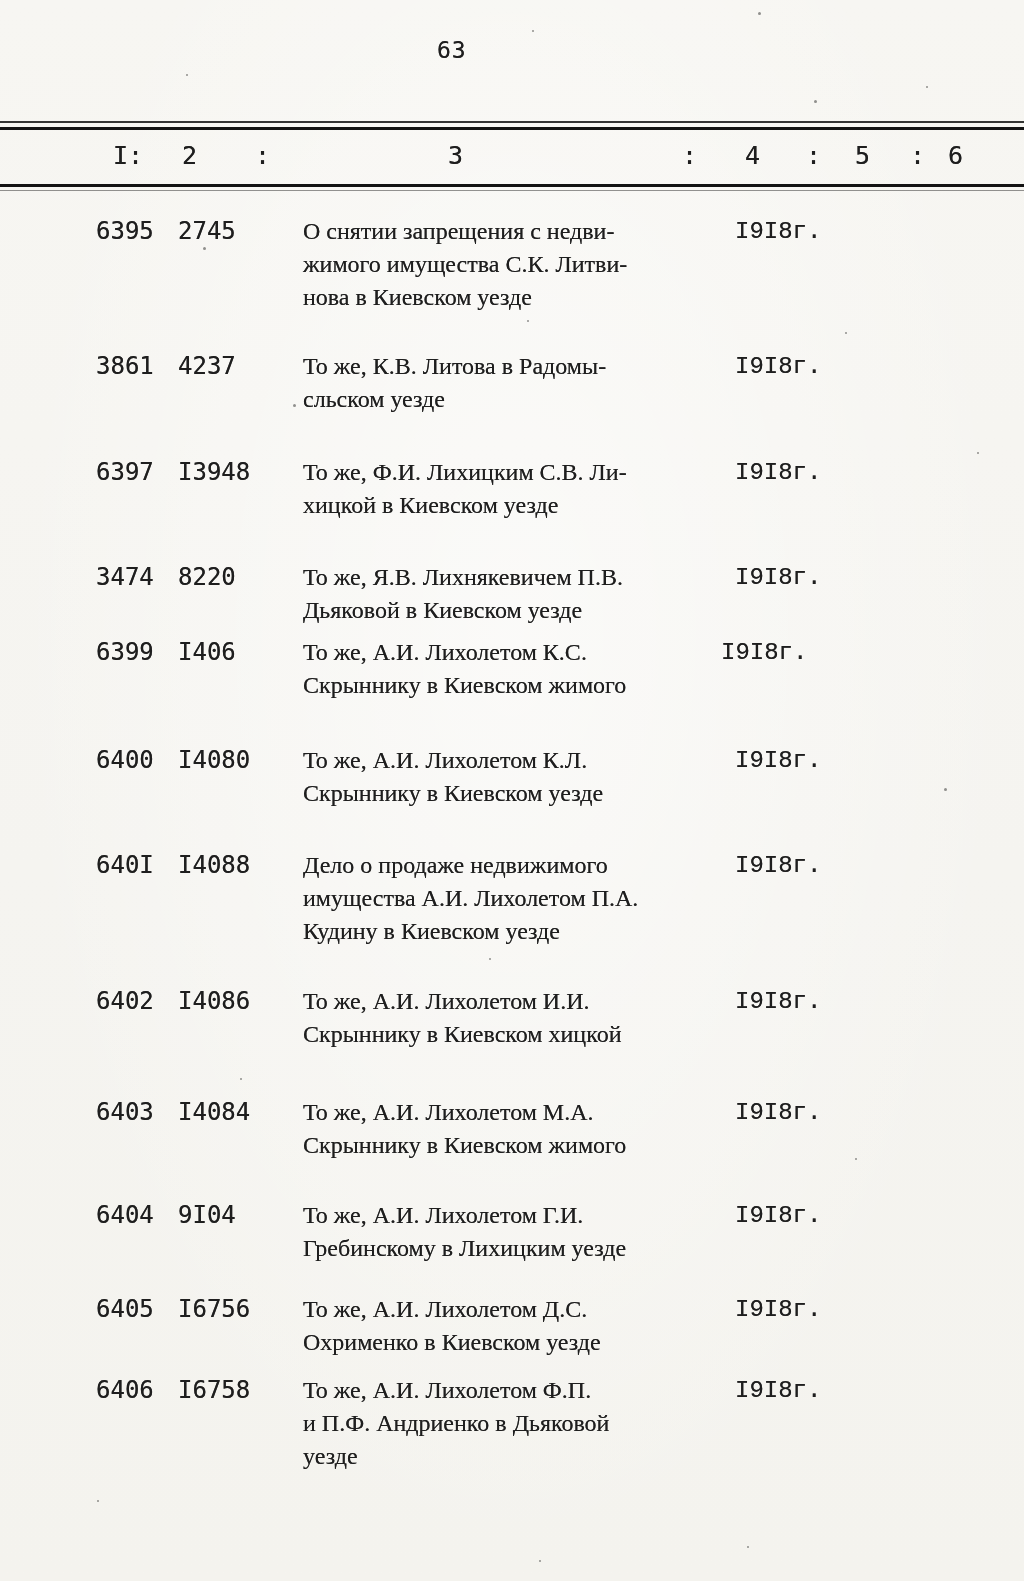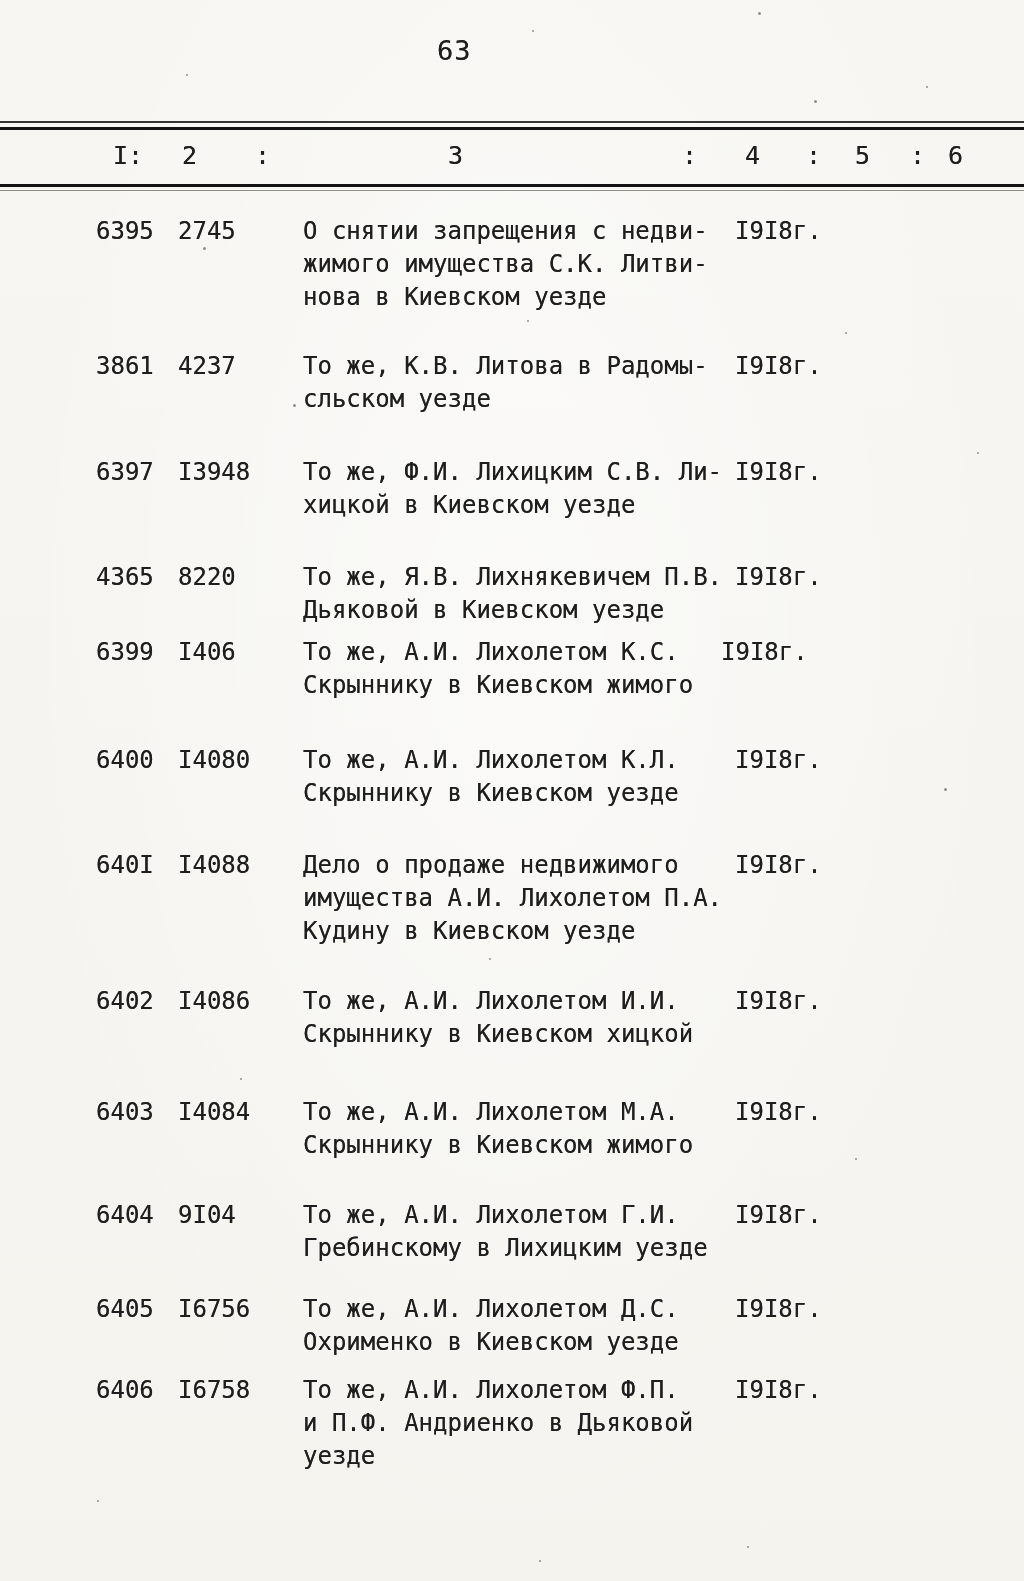--- a/index.html
+++ b/index.html
@@ -15,21 +15,21 @@
   
   .paper {
     position: absolute; inset: 0;
     background:
       radial-gradient(ellipse at 50% 40%, rgba(255,255,255,0.55), rgba(0,0,0,0) 70%),
       linear-gradient(180deg, #f7f6f2 0%, #f5f4f0 55%, #f4f3ee 100%);
   }
   .pageno {
     position: absolute;
     left: 437px; top: 34px;
-    font-size: 27px; line-height: 33px;
+    font-size: 23px; line-height: 33px;
     letter-spacing: 1px;
     text-shadow: 0 0 0.6px rgba(25,25,25,0.75);
   }
   .rule { position: absolute; left: 0; width: 1024px; background: #131313; }
   .rule-top-thin    { top: 121px; height: 2px; opacity: .85; }
   .rule-top-thick   { top: 127px; height: 3px; }
   .rule-bottom      { top: 184px; height: 3px; }
   .rule-bottom-echo { top: 190px; height: 1px; opacity: .45; }
 
   .thead { position: absolute; left: 0; top: 139px; width: 1024px; height: 40px;
@@ -46,22 +46,22 @@
   .hc7 { left: 855px; }
   .hc8 { left: 910px; }
   .hc9 { left: 948px; }
 
   .row { position: absolute; left: 0; width: 1024px;
          font-size: 24px; line-height: 33px;
          text-shadow: 0 0 0.6px rgba(25,25,25,0.72); }
   .row span { position: absolute; top: 0; }
   .c1 { left: 96px; }
   .c2 { left: 178px; width: 92px; text-align: left; }
-  .c3 { left: 303px; width: 470px; white-space: pre-line; }
-  .c4 { left: 735px; }
+  .c3 { left: 303px; width: 470px; white-space: pre-line; font-family: Liberation Serif, serif; }
+  .c4 { left: 735px; font-family: Liberation Mono, monospace; }
   .row.y-left .c4 { left: 721px; }
 
   
   .speck { position: absolute; background: #3a3a38; border-radius: 50%;
            width: 3px; height: 3px; opacity: .55; }
 </style>
 </head>
 <body>
 
 <div class="paper"></div>
@@ -106,21 +106,21 @@
 
 <div class="row" style="top:456px">
   <span class="c1">6397</span>
   <span class="c2">I3948</span>
   <span class="c3">То же, Ф.И. Лихицким С.В. Ли-
 хицкой в Киевском уезде</span>
   <span class="c4">I9I8г.</span>
 </div>
 
 <div class="row" style="top:561px">
-  <span class="c1">4365</span>
+  <span class="c1">3474</span>
   <span class="c2">8220</span>
   <span class="c3">То же, Я.В. Лихнякевичем П.В.
 Дьяковой в Киевском уезде</span>
   <span class="c4">I9I8г.</span>
 </div>
 
 <div class="row y-left" style="top:636px">
   <span class="c1">6399</span>
   <span class="c2">I406</span>
   <span class="c3">То же, А.И. Лихолетом К.С.

